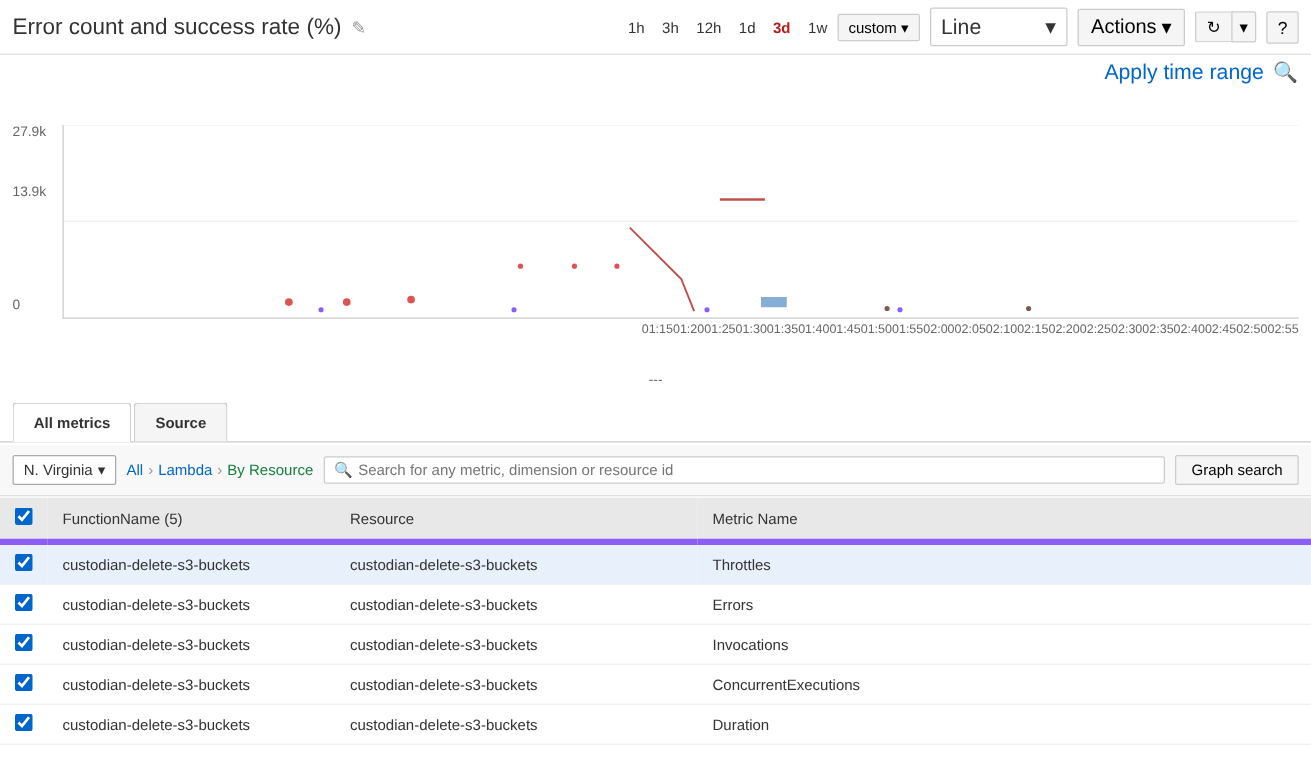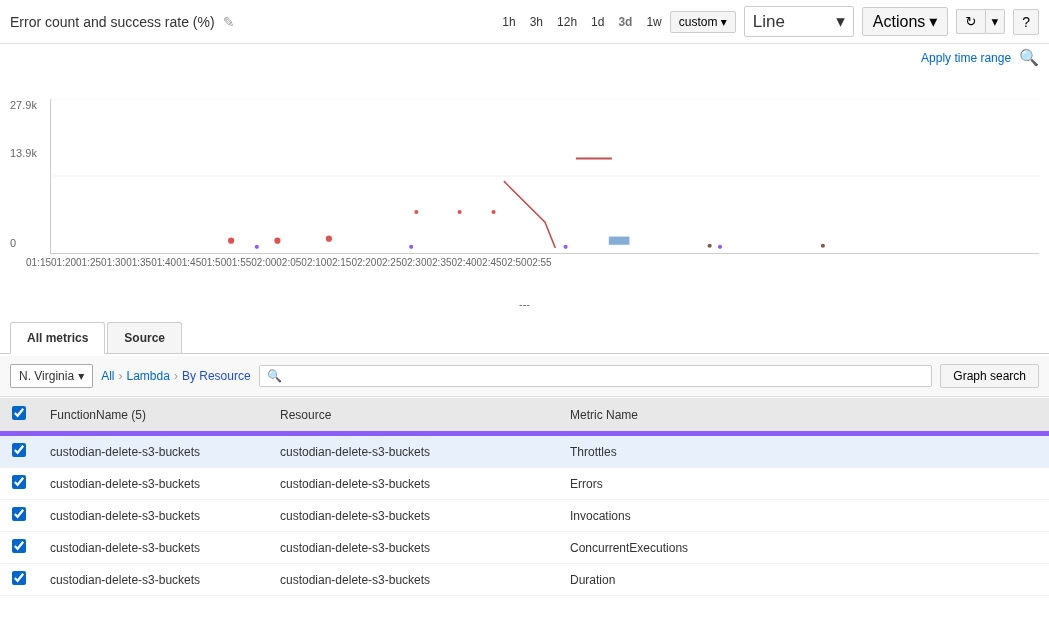--- a/index.html
+++ b/index.html
@@ -1,42 +1,42 @@
 <!DOCTYPE html>
 <html><head>
   <meta charset="utf-8">
   <style>
     * { box-sizing: border-box; margin: 0; padding: 0; }
     body { font-family: Arial, sans-serif; font-size: 12px; background: #fff; color: #333; width: 1049px; height: 618px; overflow: hidden; }
 
     
     .header { display: flex; align-items: center; padding: 6px 10px; border-bottom: 1px solid #e0e0e0; gap: 8px; }
-    .title { font-size: 14px; font-weight: normal; color: #333; flex-shrink: 0; }
+    .title { font-size: 18px; font-weight: normal; color: #333; flex-shrink: 0; }
     .edit-icon { color: #999; cursor: pointer; font-size: 14px; margin-right: auto; }
     .time-buttons { display: flex; gap: 2px; }
     .time-btn { padding: 3px 6px; border: none; background: none; cursor: pointer; color: #333; font-size: 12px; }
-    .time-btn.active { color: #737373; font-weight: bold; }
+    .time-btn.active { color: #b91c1c; font-weight: bold; }
     .custom-btn { padding: 3px 8px; border: 1px solid #ccc; background: #f5f5f5; cursor: pointer; border-radius: 2px; font-size: 12px; display: flex; align-items: center; gap: 2px; }
     .chart-type-select { padding: 3px 8px; border: 1px solid #ccc; background: #fff; border-radius: 2px; font-size: 17px; min-width: 100px; cursor: pointer; display: flex; align-items: center; justify-content: space-between; }
     .actions-btn { padding: 4px 10px; border: 1px solid #ccc; background: #f5f5f5; border-radius: 2px; cursor: pointer; font-size: 16px; display: flex; align-items: center; gap: 4px; }
     .icon-btn { padding: 4px 8px; border: 1px solid #ccc; background: #f5f5f5; border-radius: 2px; cursor: pointer; font-size: 14px; }
     .refresh-btn { padding: 4px 8px; border: 1px solid #ccc; background: #f5f5f5; border-radius: 2px 0 0 2px; cursor: pointer; border-right: none; }
     .dropdown-arrow-btn { padding: 4px 6px; border: 1px solid #ccc; background: #f5f5f5; border-radius: 0 2px 2px 0; cursor: pointer; }
     .btn-group { display: flex; }
 
     
     .apply-bar { display: flex; justify-content: flex-end; align-items: center; padding: 4px 10px; gap: 8px; }
-    .apply-link { color: #0066cc; text-decoration: none; font-size: 12px; cursor: pointer; }
+    .apply-link { color: #0066cc; text-decoration: none; font-size: 17px; cursor: pointer; }
     .search-icon-btn { color: #0066cc; cursor: pointer; font-size: 16px; }
 
     
     .chart-area { padding: 8px 10px 0 10px; height: 185px; position: relative; }
     .y-value { font-size: 11px; color: #666; position: absolute; left: 0; }
     .chart-canvas { position: relative; margin-left: 40px; height: 155px; border-bottom: 1px solid #ccc; border-left: 1px solid #ccc; }
-    .x-labels { display: flex; justify-content: flex-start; margin-left: 16px; padding-top: 3px; }
+    .x-labels { display: flex; justify-content: flex-end; margin-left: 47px; padding-top: 3px; }
     .x-label { font-size: 10px; color: #666; }
 
     
     .legend { display: flex; gap: 16px; padding: 6px 50px; }
     .legend-item { display: flex; align-items: center; gap: 4px; font-size: 11px; }
     .legend-dot { width: 12px; height: 12px; border-radius: 50%; }
 
     
     .tooltip-area { text-align: center; height: 16px; font-size: 11px; color: #666; }
 
@@ -44,21 +44,21 @@
     .tabs { display: flex; border-bottom: 1px solid #ccc; margin-top: 4px; }
     .tab { padding: 8px 16px; border: 1px solid #ccc; border-bottom: none; cursor: pointer; font-size: 12px; background: #f5f5f5; color: #333; margin-right: 2px; border-radius: 3px 3px 0 0; }
     .tab.active { background: #fff; border-bottom: 1px solid #fff; margin-bottom: -1px; }
 
     
     .toolbar { display: flex; align-items: center; padding: 8px 10px; gap: 8px; background: #f8f8f8; border-bottom: 1px solid #e0e0e0; }
     .region-btn { padding: 4px 8px; border: 1px solid #aaa; background: #fff; border-radius: 2px; cursor: pointer; font-size: 12px; display: flex; align-items: center; gap: 4px; }
     .breadcrumb { display: flex; align-items: center; gap: 4px; font-size: 12px; color: #0066cc; }
     .breadcrumb-sep { color: #999; }
     .breadcrumb-item { cursor: pointer; }
-    .breadcrumb-plain { color: #1d4ed8; text-align: right; }
+    .breadcrumb-plain { color: #15803d; text-align: right; }
     .search-box { flex: 1; display: flex; align-items: center; border: 1px solid #ccc; border-radius: 2px; background: #fff; padding: 3px 8px; gap: 4px; }
     .search-box input { border: none; outline: none; flex: 1; font-size: 12px; }
     .graph-search-btn { padding: 4px 12px; border: 1px solid #ccc; background: #f5f5f5; border-radius: 2px; cursor: pointer; font-size: 12px; white-space: nowrap; }
 
     
     .table-container { overflow-y: auto; height: calc(618px - 185px - 16px - 10px - 38px - 6px - 38px - 42px); }
     table { width: 100%; border-collapse: collapse; }
     thead tr { background: #e8e8e8; }
     th { padding: 8px 12px; text-align: left; font-weight: normal; font-size: 12px; color: #333; border-bottom: 5px solid #8b5cf6; }
     td { padding: 7px 12px; font-size: 12px; border-bottom: 1px solid #f0f0f0; }
@@ -206,20 +206,21 @@
   </div>
   <div class="breadcrumb">
     <span class="breadcrumb-item">All</span>
     <span class="breadcrumb-sep">›</span>
     <span class="breadcrumb-item">Lambda</span>
     <span class="breadcrumb-sep">›</span>
     <span class="breadcrumb-plain">By Resource</span>
   </div>
   <div class="search-box">
     <span style="color:#999;">🔍</span>
+    <input type="text" placeholder="Search for any metric, dimension or resource id" style="">
   </div>
   <button class="graph-search-btn">
     <span>Graph search</span>
   </button>
 </div>
 
 <div class="table-container" style="position:absolute; top:398px; left:0; width:100%; height:220px; overflow-y:auto;">
   <table>
     <thead>
       <tr>

